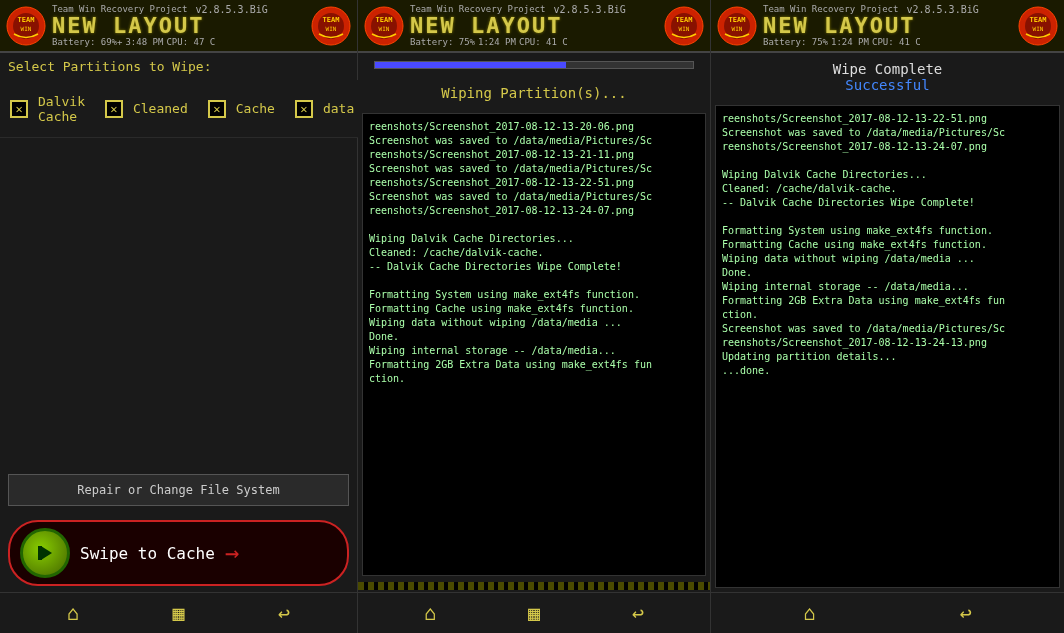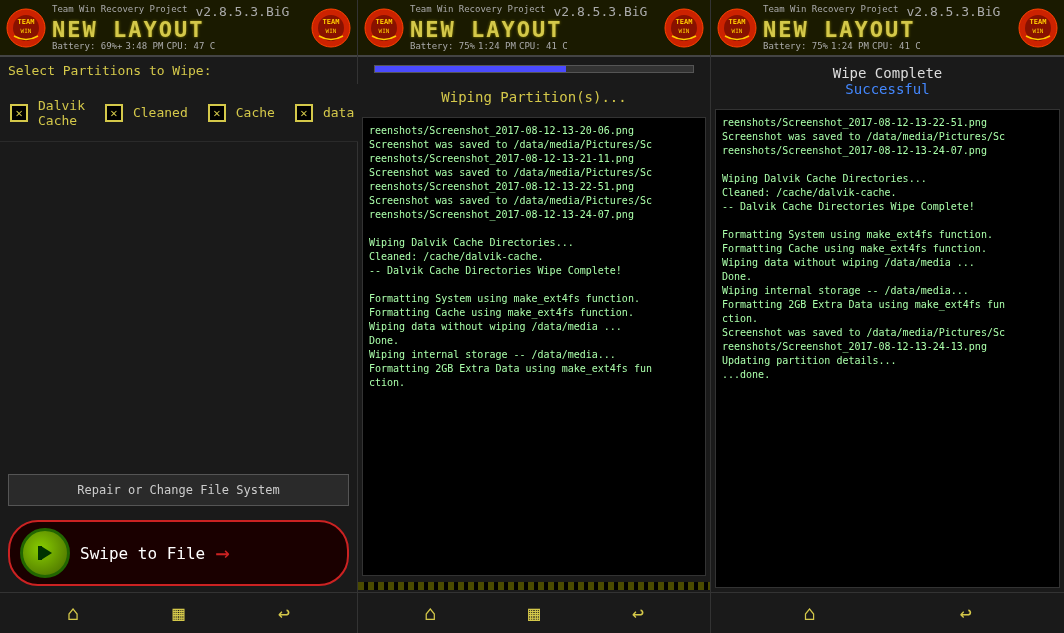--- a/index.html
+++ b/index.html
@@ -55,21 +55,21 @@
       align-items: flex-start;
       gap: 8px;
     }
 
     .header-app-name {
       font-size: 9px;
       color: #aaa;
     }
 
     .header-version {
-      font-size: 13px;
+      font-size: 10px;
       color: #aaa;
     }
 
     .header-layout {
       font-size: 22px;
       font-weight: bold;
       color: #d4c84a;
       letter-spacing: 2px;
       line-height: 1;
       text-shadow: 0 0 3px #8a8000;
@@ -347,21 +347,21 @@
 
   <div class="repair-btn">Repair or Change File System</div>
 
   <div class="swipe-container">
     <div class="swipe-thumb">
       <svg width="24" height="24" viewBox="0 0 24 24">
         <polygon points="8,5 19,12 8,19" fill="#003300"></polygon>
         <rect x="5" y="5" width="4" height="14" fill="#003300"></rect>
       </svg>
     </div>
-    <span class="swipe-label">Swipe to File</span>
+    <span class="swipe-label">Swipe to Cache</span>
     <span class="swipe-arrow">→</span>
   </div>
 
   <div class="bottom-nav">
     <span class="nav-icon">⌂</span>
     <span class="nav-icon">▦</span>
     <span class="nav-icon">↩</span>
   </div>
 </div>
 

